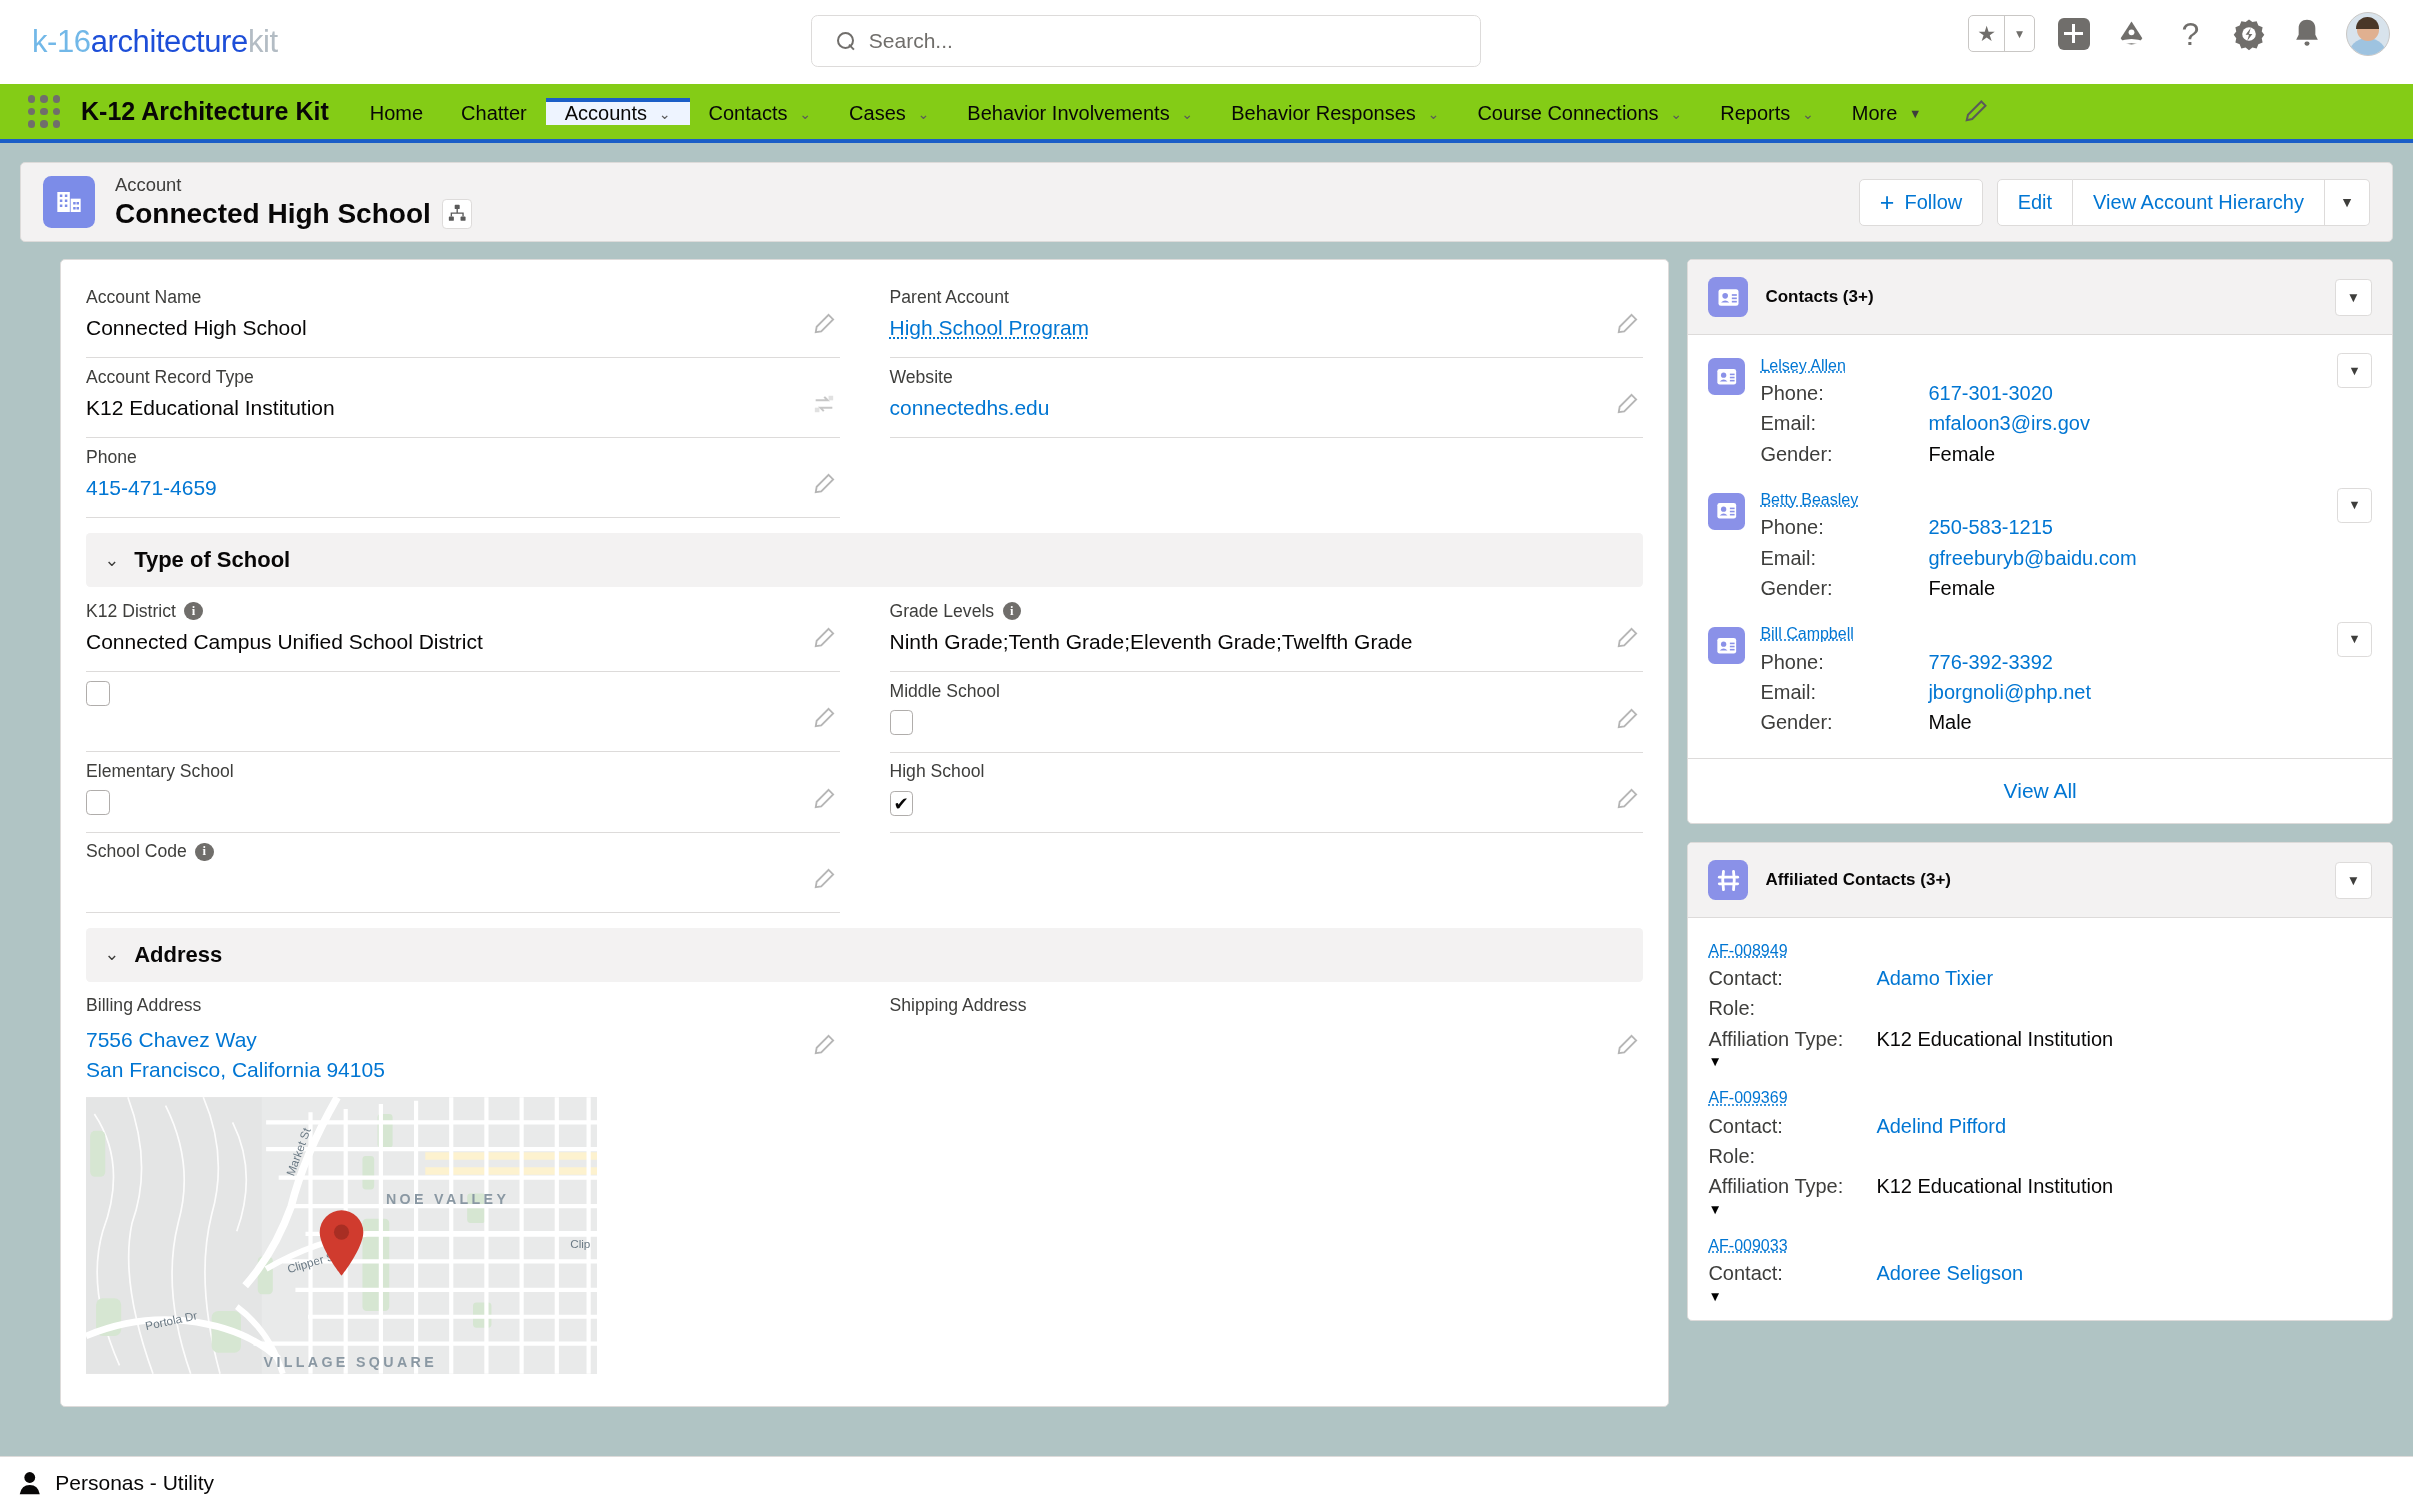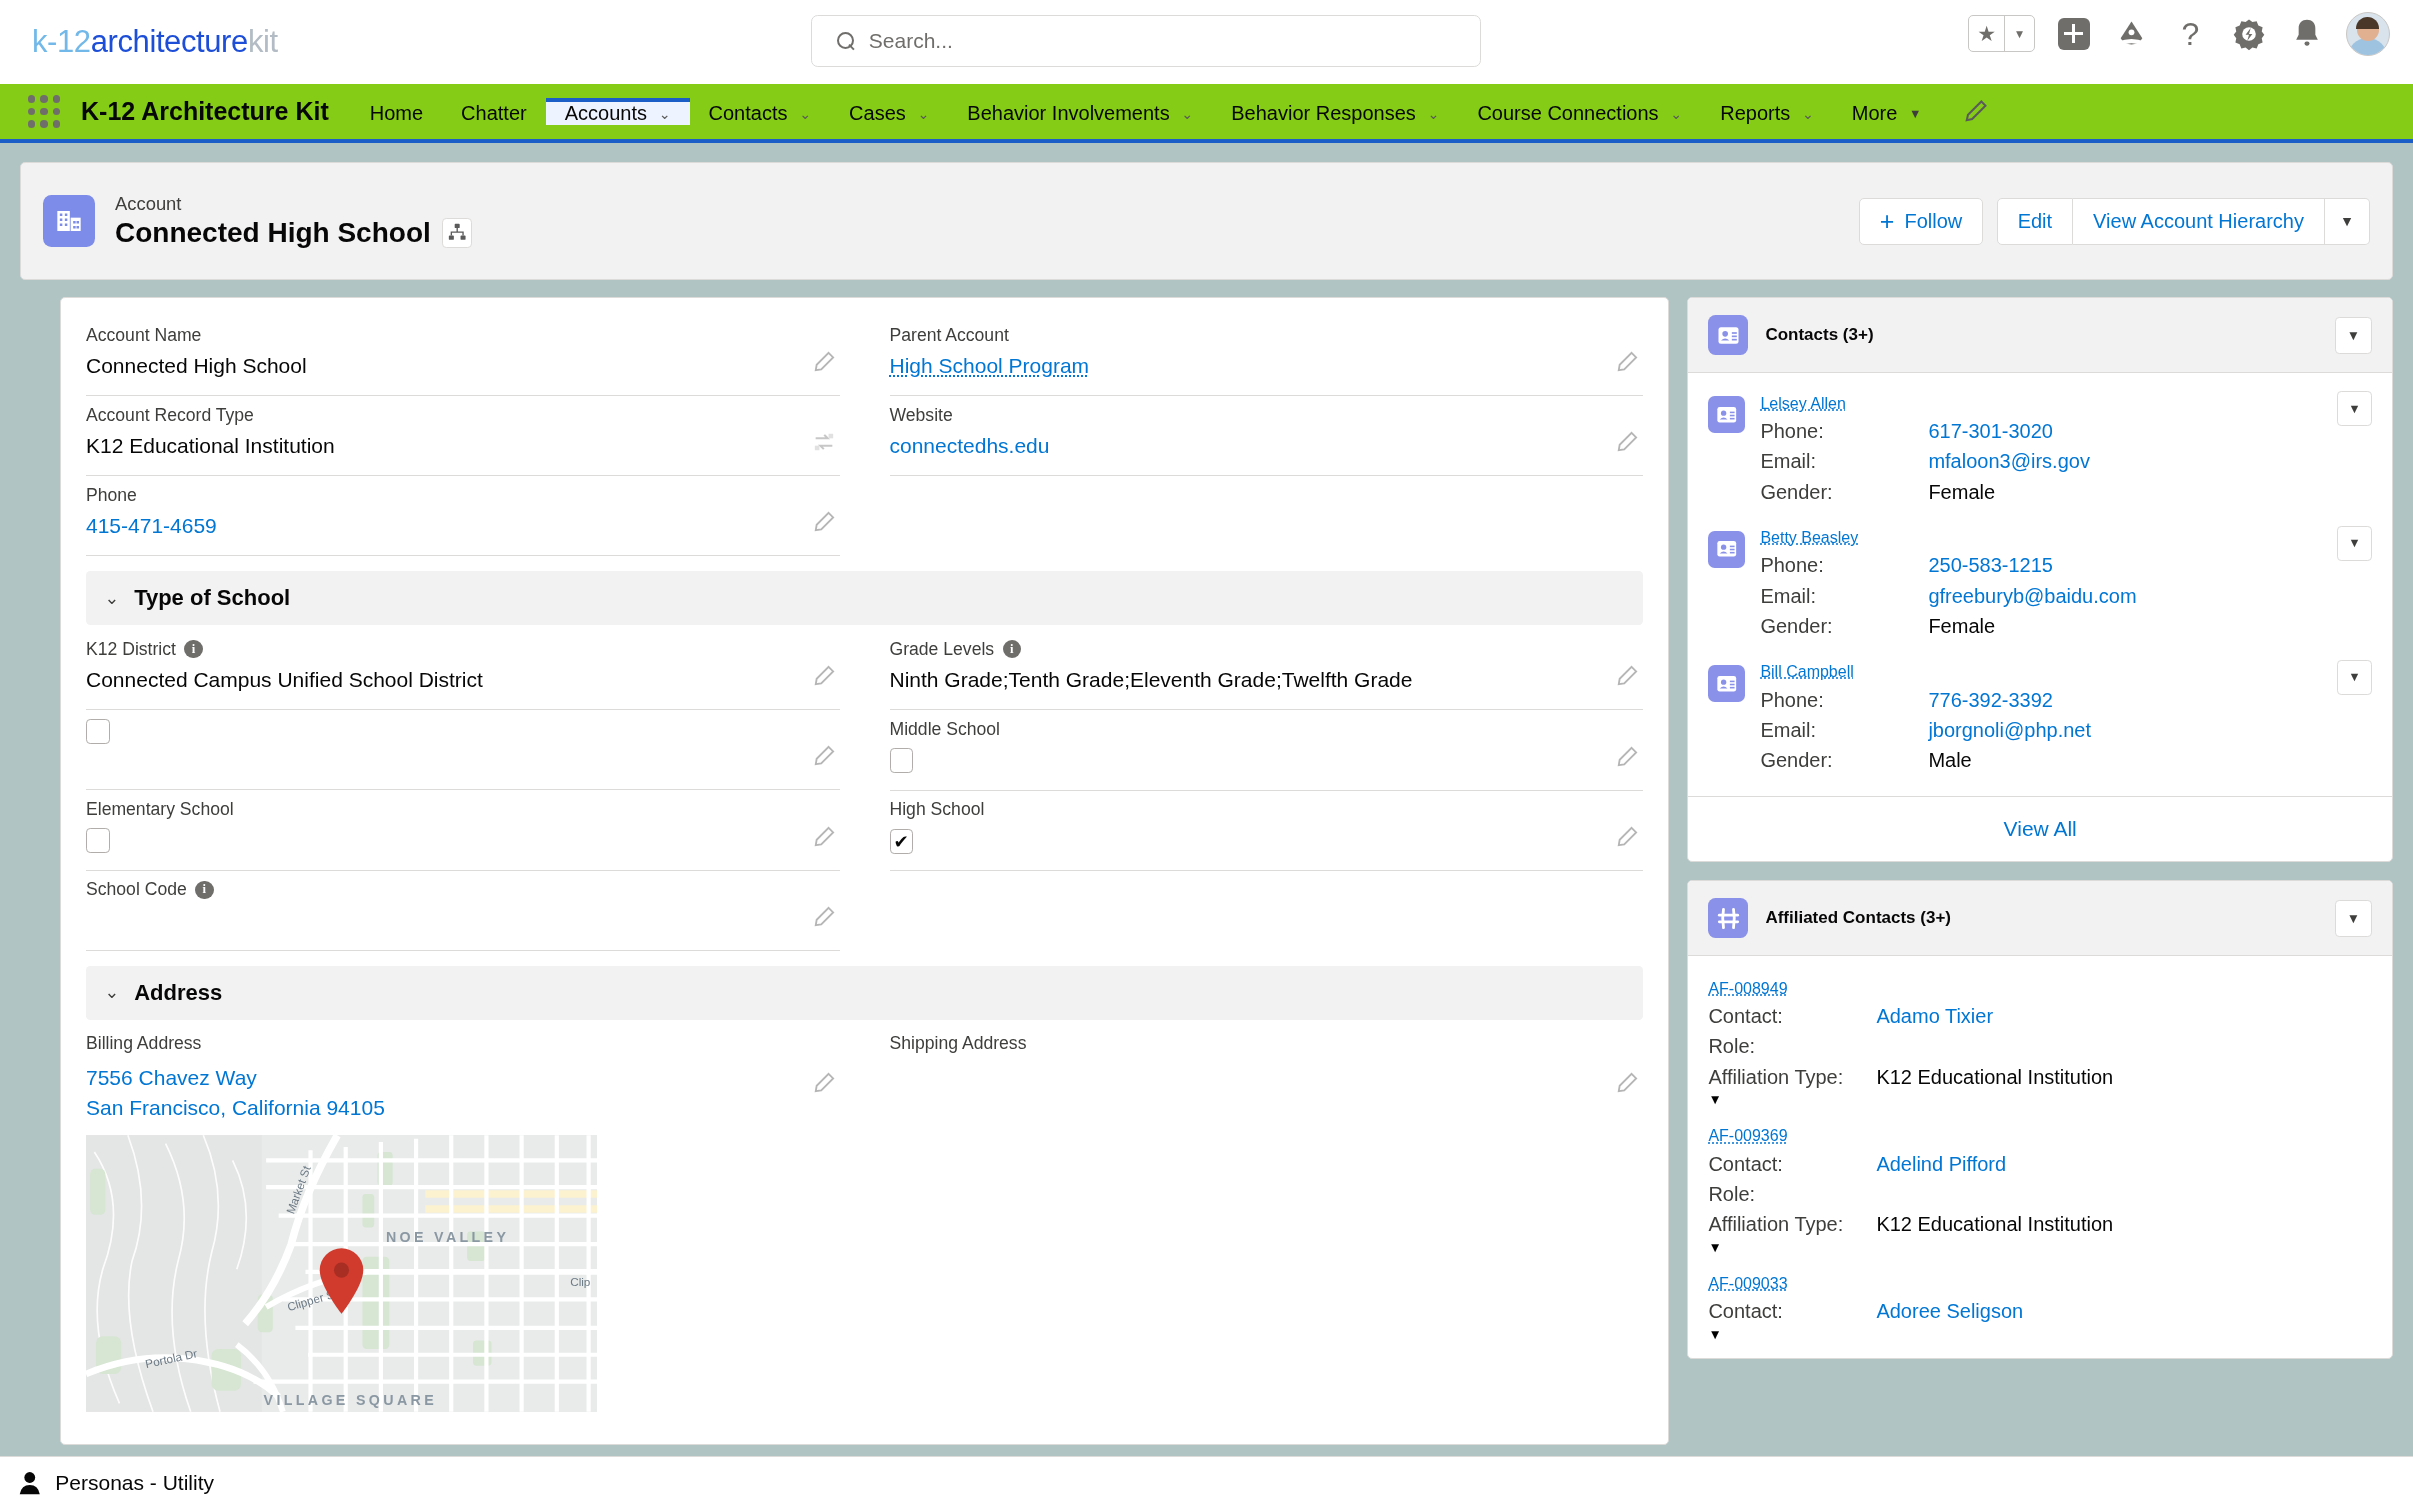--- a/index.html
+++ b/index.html
@@ -136,21 +136,21 @@
 
   
   .page {
     position: absolute; top: 147px; left: 0; right: 0; bottom: 52px;
     background: #b0c4c4; padding: 15px 20px 0 20px;
   }
 
   
   .record-header {
     background: #f3f2f2; border: 0.8px solid #dddbda; border-radius: 5px;
-    height: 118px; display:flex; align-items:center;
+    height: 80px; display:flex; align-items:center;
     padding: 0 22px; margin-bottom: 17px;
   }
   .rec-icon {
     width: 52px; height: 52px; border-radius: 8.4px; background:#7c8ce8;
     display:flex; align-items:center; justify-content:center; flex:none;
   }
   .rec-titles { margin-left: 20px; }
   .rec-type { font-size: 18.4px; color: #3e3e3c; line-height: 1.25; }
   .rec-name-row { display:flex; align-items:center; gap: 11.7px; }
   .rec-name { font-size: 28px; font-weight: 700; color: #080707; line-height: 1.25; }
@@ -289,21 +289,21 @@
     background:#fff; border-top:0.8px solid #dddbda;
     display:flex; align-items:center; padding-left: 18.4px; gap: 13.4px;
   }
   .utility .u-label { font-size: 21px; color:#080707; }
 </style>
 </head>
 <body>
 
 <div class="topbar">
   <div class="brand-logo">
-    <span class="brand-k12">k-12</span><span class="brand-arch">architecture</span><span class="brand-kit">kit</span>
+    <span class="brand-k12">k-16</span><span class="brand-arch">architecture</span><span class="brand-kit">kit</span>
   </div>
 
   <div class="search-wrap">
     <div class="search-box">
       <span class="mag"></span>
       <span class="placeholder">Search...</span>
     </div>
   </div>
 
   <div class="top-icons">

